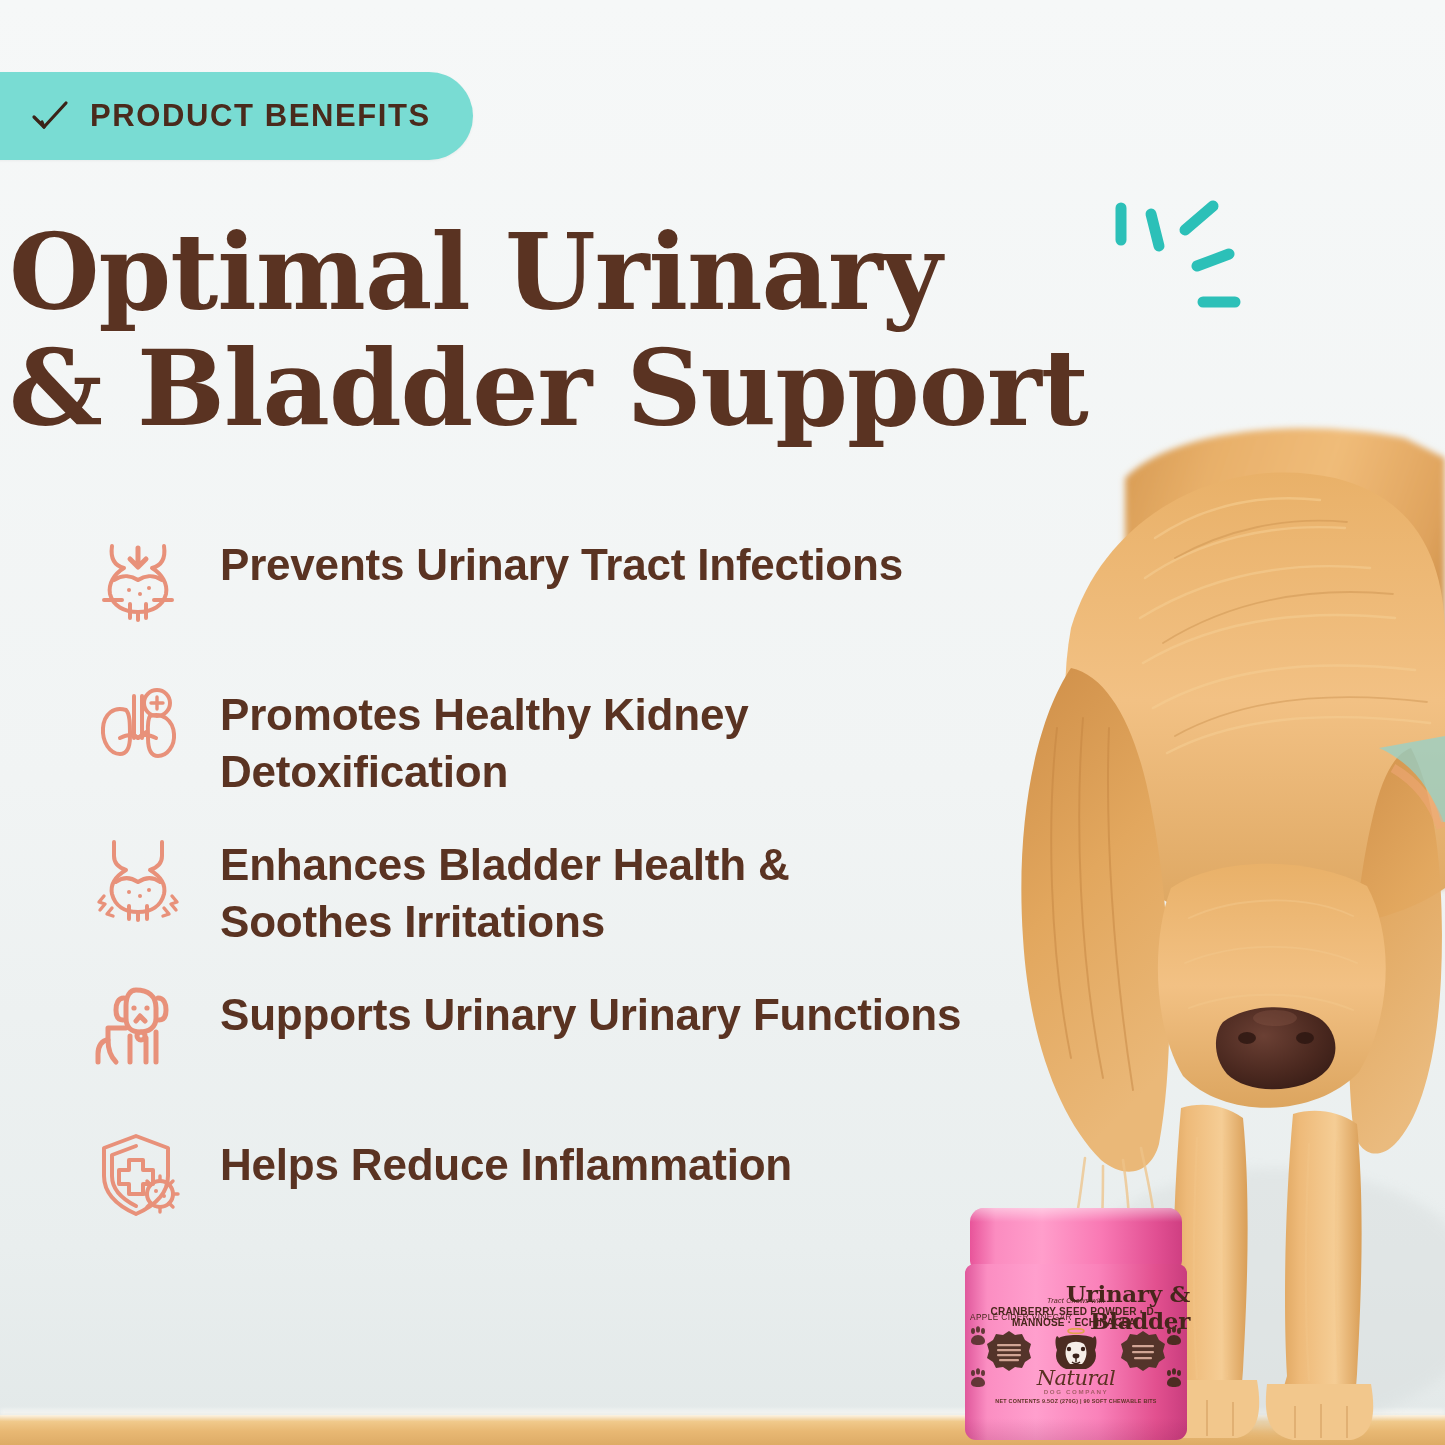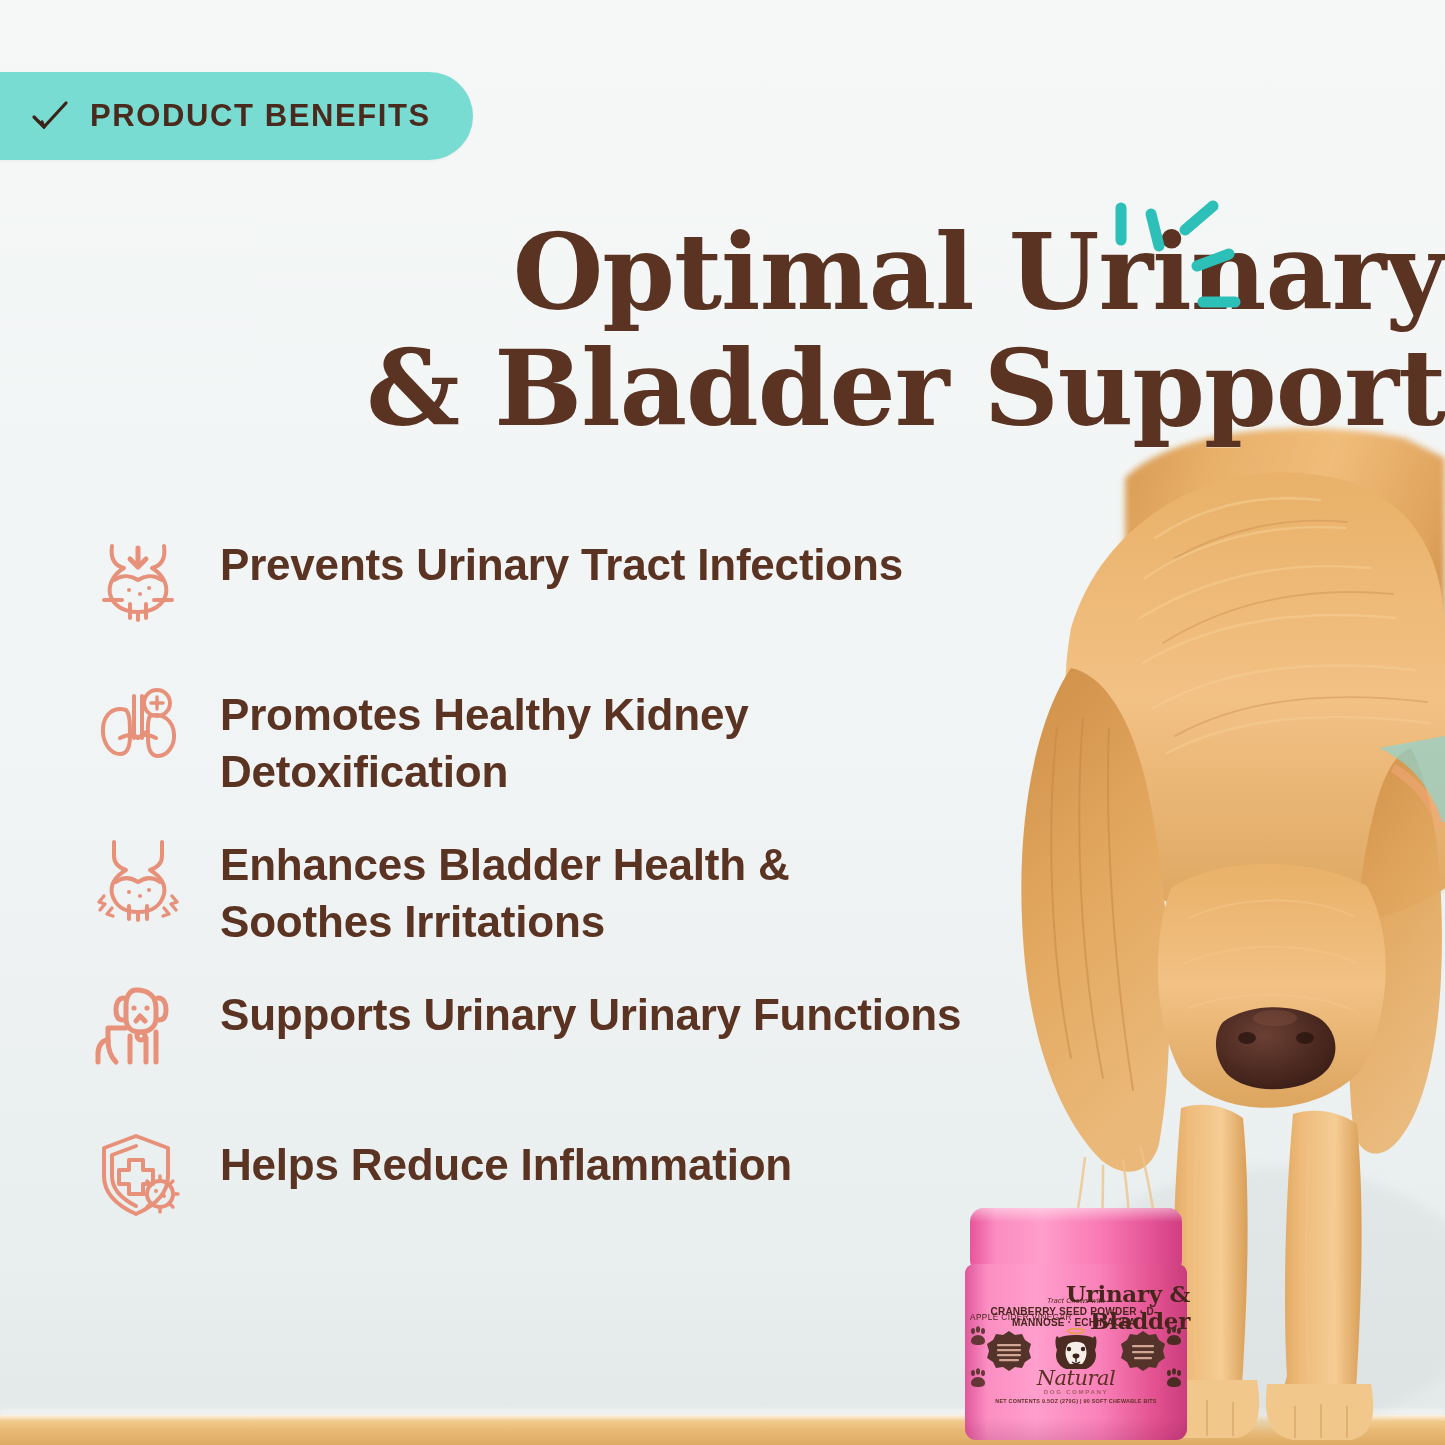--- a/index.html
+++ b/index.html
@@ -42,21 +42,21 @@
     box-shadow:0 1px 3px rgba(0,0,0,.05);
   }
   #badge .blabel {
     font-size:31px; font-weight:700; letter-spacing:1.6px;
     color:#4a2a1c;
   }
 
   
   #headline {
     position:absolute; left:9px; right:0; top:215px;
-    text-align:right;
+    text-align:left;
     font-family:"DejaVu Serif", serif;
     font-weight:700;
     color:#5a3322;
     font-size:104px;
     line-height:1.12;
     letter-spacing:-1px;
     z-index:6;
     text-shadow:0 1px 0 rgba(255,255,255,.35);
   }
   #headline .l2 { display:block; }

